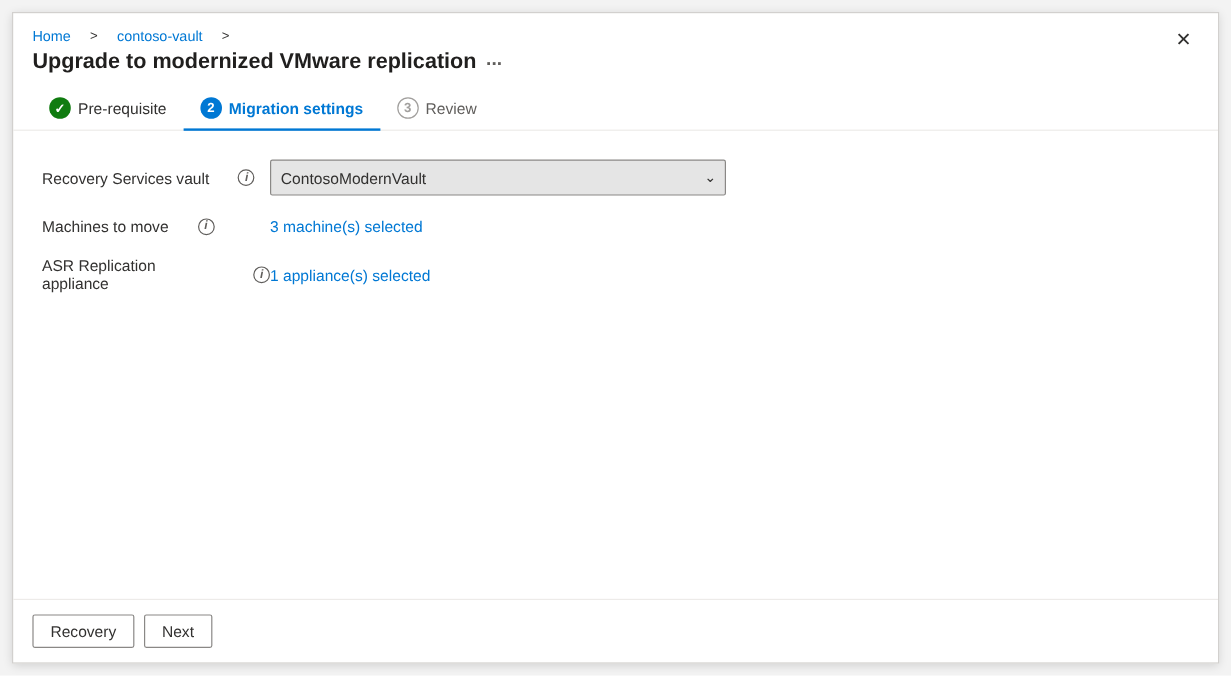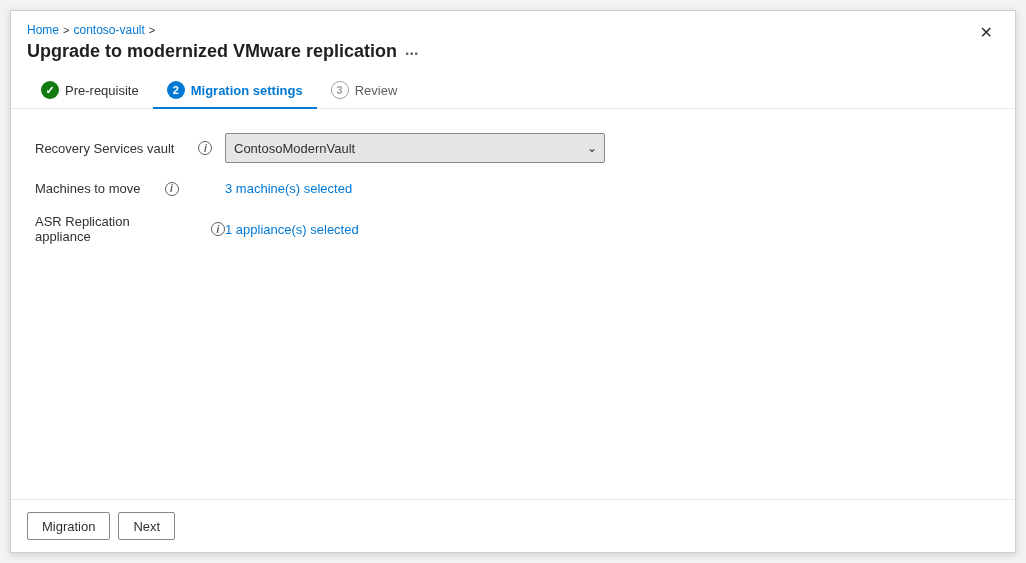--- a/index.html
+++ b/index.html
@@ -28,21 +28,21 @@
       align-items: flex-start;
       justify-content: space-between;
       padding: 12px 16px 0 16px;
       flex-shrink: 0;
     }
     .breadcrumb {
       font-size: 12px;
       color: #0078d4;
       display: flex;
       align-items: center;
-      gap: 4px;
+      gap: 16px;
       margin-bottom: 4px;
     }
     .breadcrumb-sep {
       color: #323130;
       font-size: 11px;
     }
     .breadcrumb-item {
       color: #0078d4;
       cursor: pointer;
       text-decoration: none;
@@ -282,16 +282,16 @@
         <span>ASR Replication appliance</span>
         <span class="info-icon">i</span>
       </div>
       <div class="form-control">
         <a class="link">1 appliance(s) selected</a>
       </div>
     </div>
   </div>
 
   <div class="dialog-footer">
-    <button class="btn">Migration</button>
+    <button class="btn">Recovery</button>
     <button class="btn">Next</button>
   </div>
 </div>
 
 </body></html>

